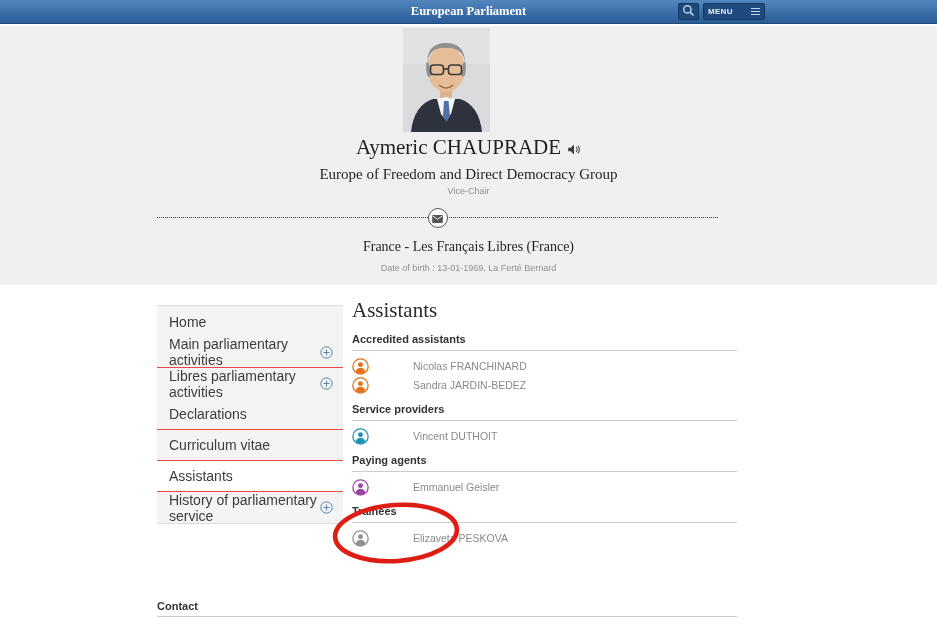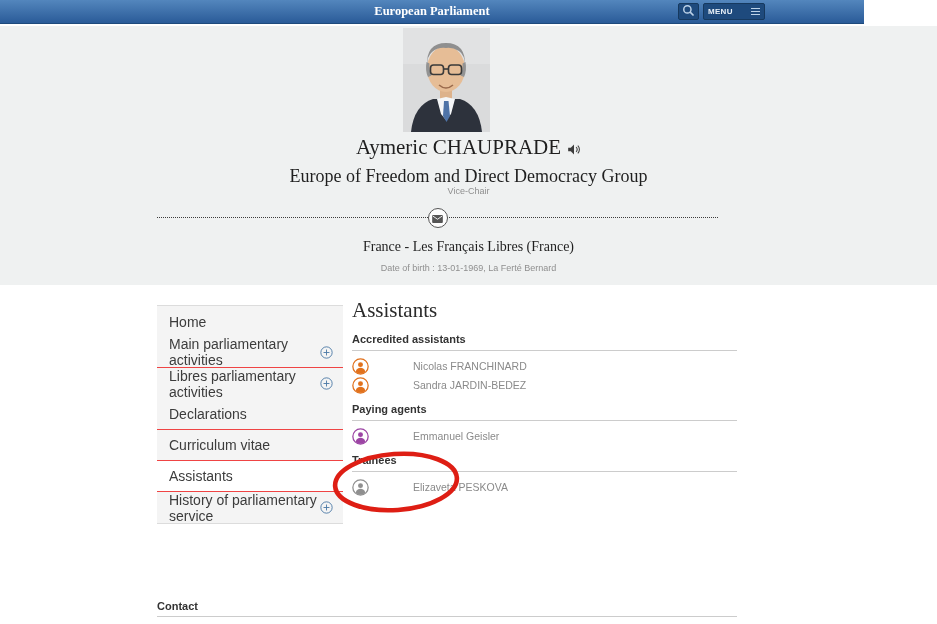--- a/index.html
+++ b/index.html
@@ -4,21 +4,21 @@
 <style>
   * { box-sizing: border-box; }
   html,body { margin:0; padding:0; background:#fff; }
   .page {
     position:relative; width:937px; height:624px; overflow:hidden;
     background:#fff; font-family:"Liberation Sans", sans-serif;
   }
 
   
   .topbar {
-    position:absolute; top:0; left:0; width:864px; height:24px;
+    position:absolute; top:0; left:0; width:937px; height:24px;
     background:linear-gradient(#5386bd,#2a5b98);
     border-bottom:1px solid #1e4a7c;
   }
   .topbar-title {
     position:absolute; left:0; right:0; top:4px; text-align:center;
     color:#ffffff; font-family:"Liberation Serif", serif; font-weight:bold;
     font-size:12.5px; cursor:pointer;
   }
   .topbar-actions { position:absolute; left:678px; top:3px; display:flex; gap:4px; }
   .tb-btn {
@@ -37,21 +37,21 @@
   .portrait {
     position:absolute; left:403px; top:2px; width:87px; height:104px;
     background:#d9dadb; overflow:hidden;
   }
   .portrait svg { display:block; }
   .hero-line { position:absolute; left:0; right:0; text-align:center; }
   .mep-name {
     top:109px; font-family:"Liberation Serif", serif; font-size:21px; color:#1f1f1f;
   }
   .mep-name .speaker { vertical-align:-2px; margin-left:6px; cursor:pointer; }
-  .mep-group { top:140px; font-family:"Liberation Serif", serif; font-size:18px; color:#1f1f1f; }
+  .mep-group { top:140px; font-family:"Liberation Serif", serif; font-size:15px; color:#1f1f1f; }
   .mep-role { top:160px; font-size:9px; color:#8f8f8f; }
   .divider {
     position:absolute; left:157px; top:191px; width:561px; height:0;
     border-top:1px dotted #3c3c3c;
   }
   .env-circle {
     position:absolute; left:50%; top:-10px; transform:translateX(-50%);
     width:20px; height:20px; border:1px solid #555; border-radius:50%;
     background:#fdfdfd; display:flex; align-items:center; justify-content:center; cursor:pointer;
   }
@@ -240,20 +240,37 @@
         <circle cx="10" cy="7.8" r="2.9" fill="currentColor"></circle>
         <path d="M4.3 16.1 C5.1 12.6 7.4 11.4 10 11.4 C12.6 11.4 14.9 12.6 15.7 16.1 C14.2 17.6 12.2 18.5 10 18.5 C7.8 18.5 5.8 17.6 4.3 16.1 Z" fill="currentColor"></path>
       </svg>
     </span>
     <span class="person-name">Sandra JARDIN-BEDEZ</span>
   </div>
           </div>
 
   </section>
         <section class="asec">
+    <h3 class="asec-heading">Service providers</h3>
+    <hr class="asec-rule">
+    <div class="asec-people">
+            <div class="person-row">
+    <span class="person-icon" style="color: rgb(31, 147, 180);">
+      <svg viewBox="0 0 20 20">
+        <circle cx="10" cy="10" r="9" fill="#fff" stroke="currentColor" stroke-width="1.5"></circle>
+        <circle cx="10" cy="7.8" r="2.9" fill="currentColor"></circle>
+        <path d="M4.3 16.1 C5.1 12.6 7.4 11.4 10 11.4 C12.6 11.4 14.9 12.6 15.7 16.1 C14.2 17.6 12.2 18.5 10 18.5 C7.8 18.5 5.8 17.6 4.3 16.1 Z" fill="currentColor"></path>
+      </svg>
+    </span>
+    <span class="person-name">Vincent DUTHOIT</span>
+  </div>
+          </div>
+
+  </section>
+        <section class="asec">
     <h3 class="asec-heading">Paying agents</h3>
     <hr class="asec-rule">
     <div class="asec-people">
             <div class="person-row">
     <span class="person-icon" style="color: rgb(156, 68, 164);">
       <svg viewBox="0 0 20 20">
         <circle cx="10" cy="10" r="9" fill="#fff" stroke="currentColor" stroke-width="1.5"></circle>
         <circle cx="10" cy="7.8" r="2.9" fill="currentColor"></circle>
         <path d="M4.3 16.1 C5.1 12.6 7.4 11.4 10 11.4 C12.6 11.4 14.9 12.6 15.7 16.1 C14.2 17.6 12.2 18.5 10 18.5 C7.8 18.5 5.8 17.6 4.3 16.1 Z" fill="currentColor"></path>
       </svg>

